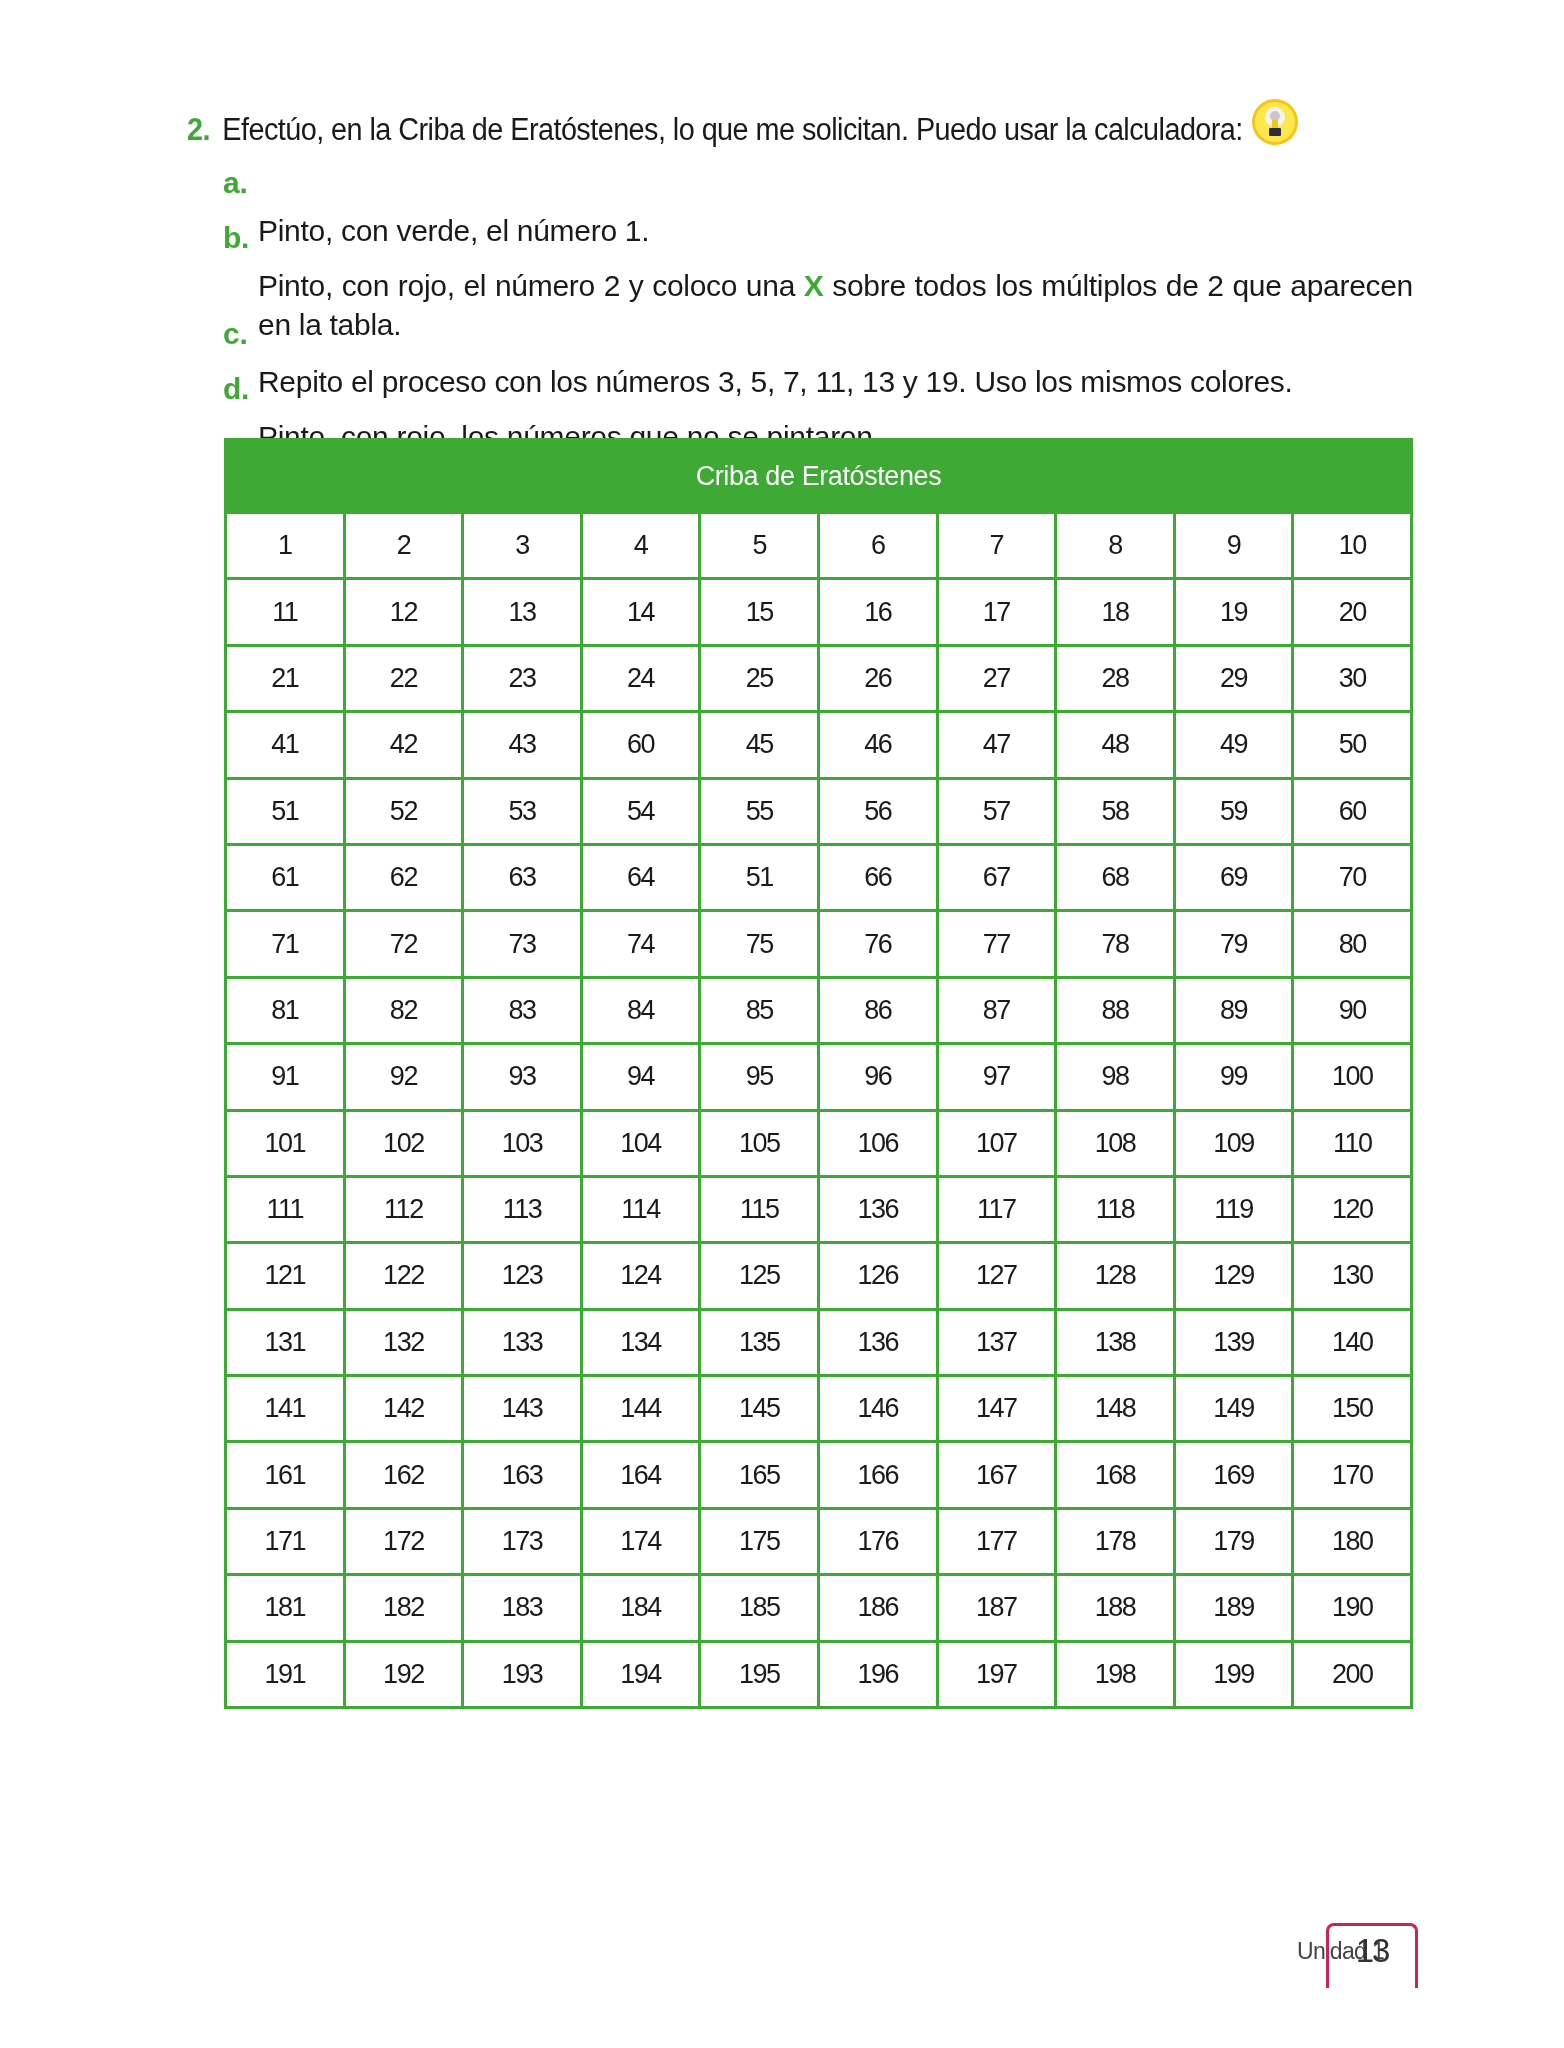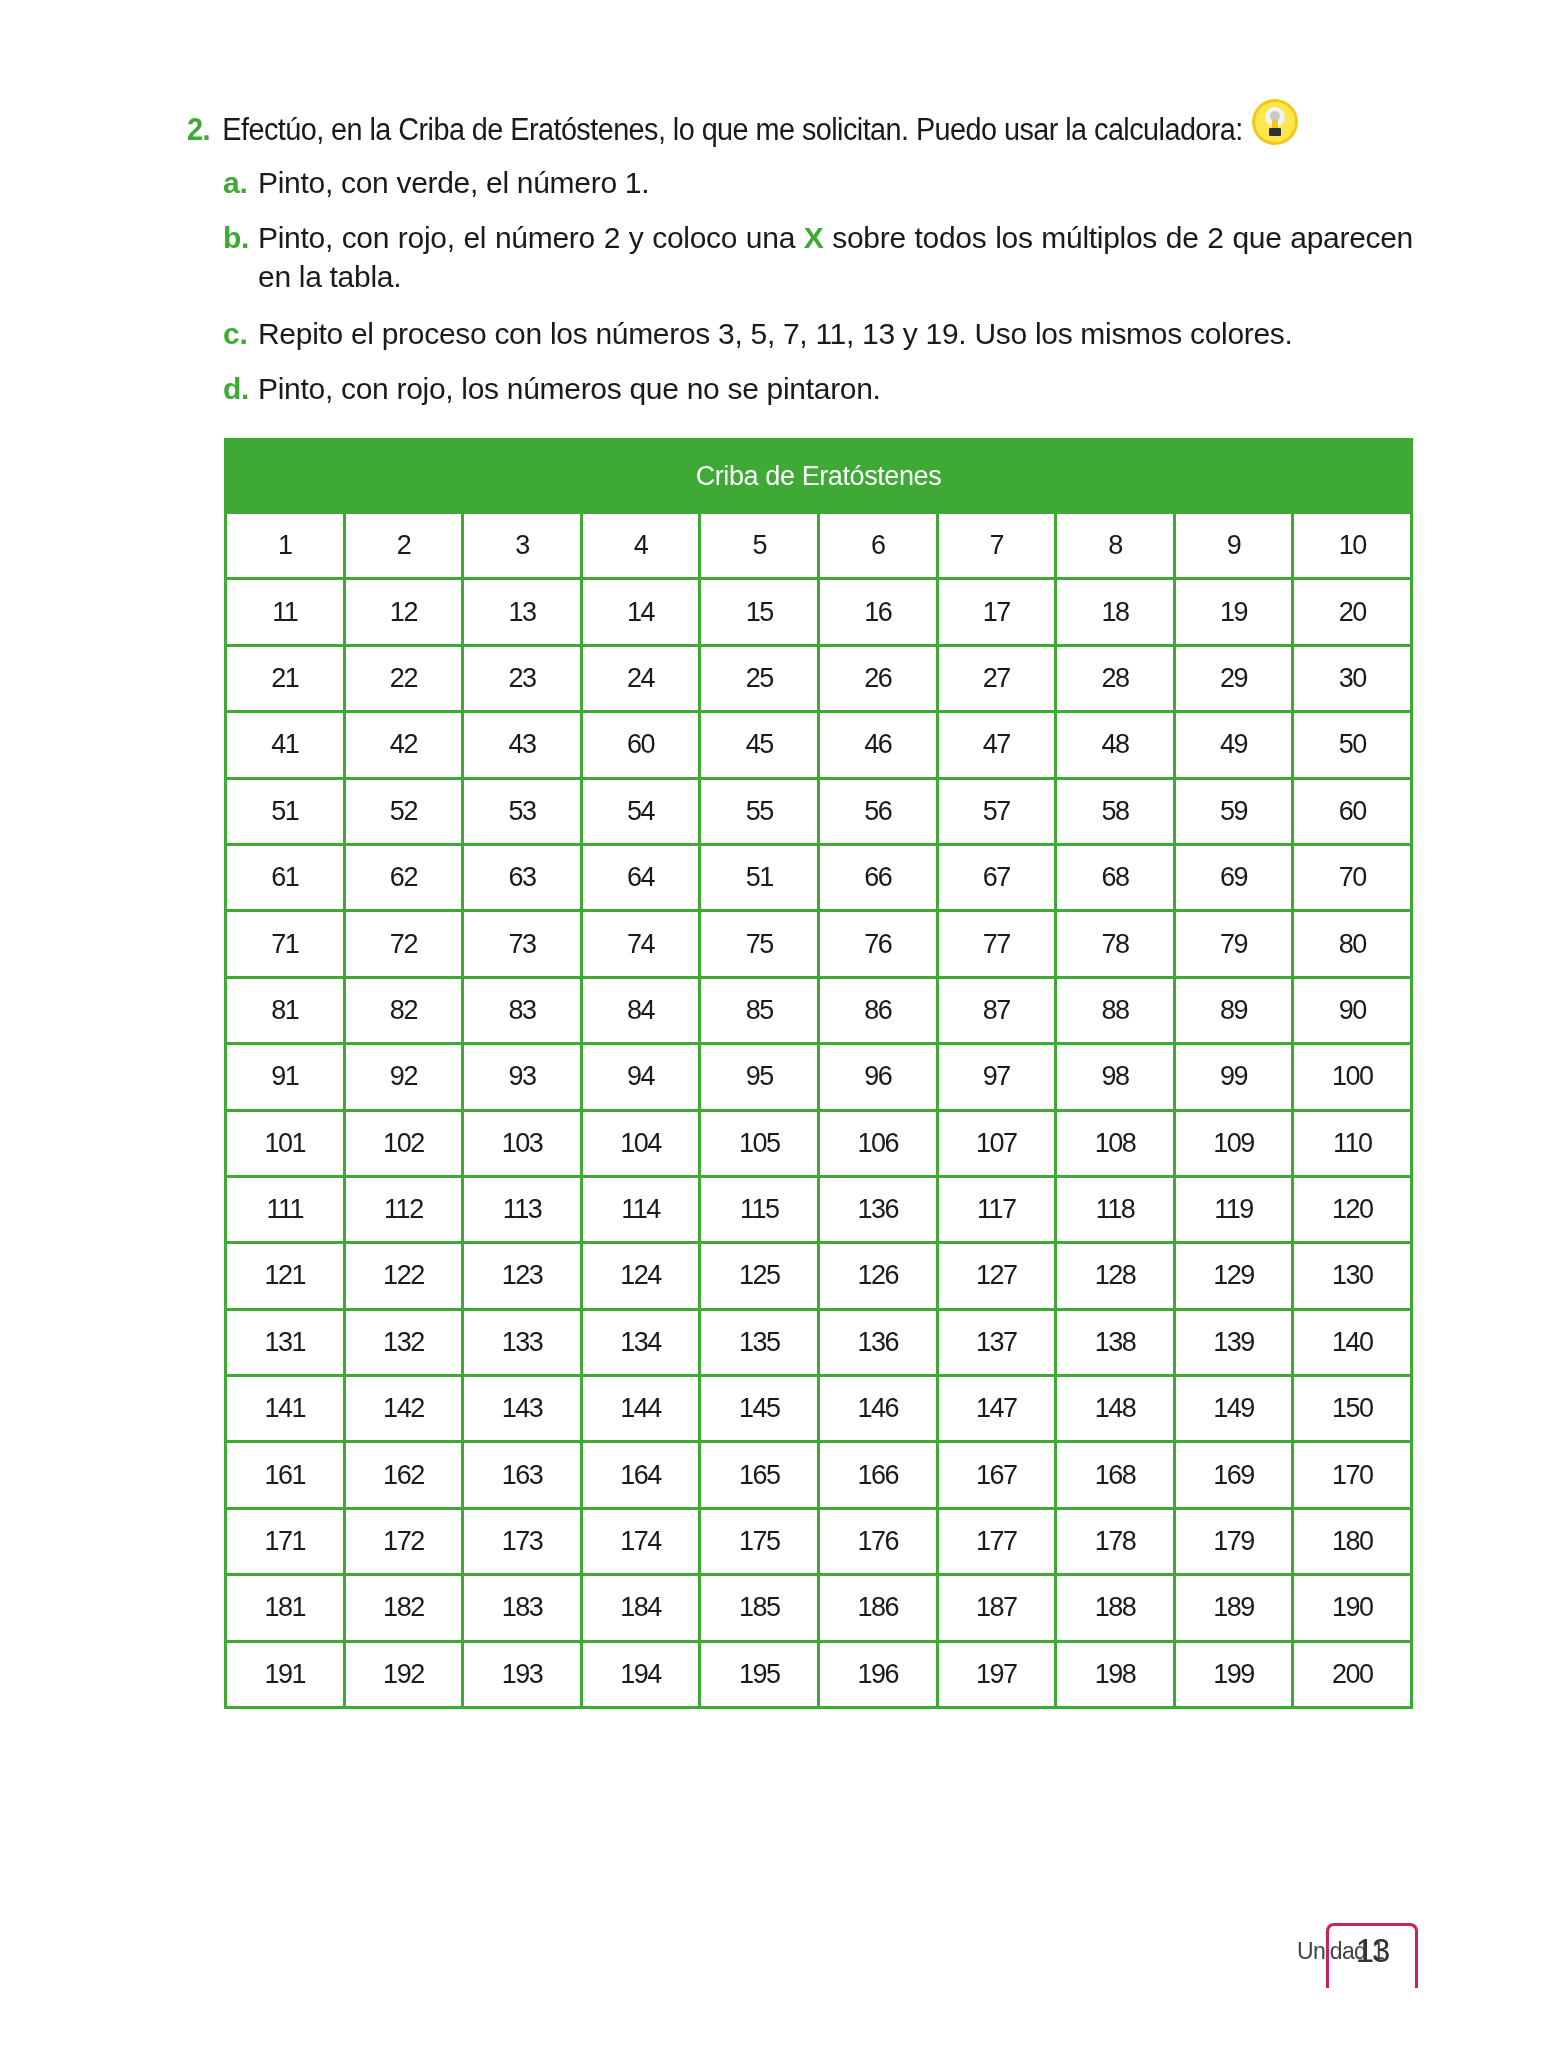--- a/index.html
+++ b/index.html
@@ -4,21 +4,21 @@
 <style>
   html, body { margin: 0; padding: 0; background: #ffffff; }
   body { width: 1564px; height: 2048px; position: relative; overflow: hidden;
          font-family: "Liberation Sans", sans-serif; color: #1a1a1a; }
   .title-line { position: absolute; left: 187px; top: 112px; font-size: 31px;
                 letter-spacing: -0.6px; white-space: nowrap; transform: scaleX(0.93); transform-origin: left center; }
   .num { color: #3fa935; font-weight: bold; display: inline-block; width: 38px; }
   .bulb { position: absolute; left: 1251px; top: 98px; width: 48px; height: 48px; }
   .item { position: absolute; left: 223px; width: 1190px; font-size: 30px; letter-spacing: -0.3px; line-height: 39px; }
   .item .lbl { position: absolute; left: 0; top: 0; color: #3fa935; font-weight: bold; }
-  .item .txt { display: block; margin-left: 35px; text-align: justify; }
+  .item .txt { display: block; margin-left: 35px; text-align: justify; margin-top: 48px; }
   .item .x { color: #3fa935; font-weight: bold; }
   .grid { position: absolute; left: 224px; top: 438px; width: 1189px; border-collapse: collapse; }
   .grid th { background: #3fa935; color: #fff; height: 70px; font-size: 27px; font-weight: normal;
              border: 3px solid #3fa935; padding: 0; letter-spacing: -0.4px; }
   .grid td { border: 3px solid #3fa935; height: 63.4px; width: 118.9px; text-align: center;
              font-size: 27px; padding: 0; letter-spacing: -1.5px; }
   .footer-unit { position: absolute; left: 1297px; top: 1938px; font-size: 23px; color: #444; letter-spacing: -0.6px; }
   .page-box { position: absolute; left: 1326px; top: 1923px; width: 86px; height: 62px;
               border: 3px solid #c8245a; border-bottom: none; border-radius: 8px 8px 0 0; }
   .page-num { position: absolute; left: 0; right: 0; top: 6px; text-align: center; font-size: 33px; color: #333; letter-spacing: -2px; }

